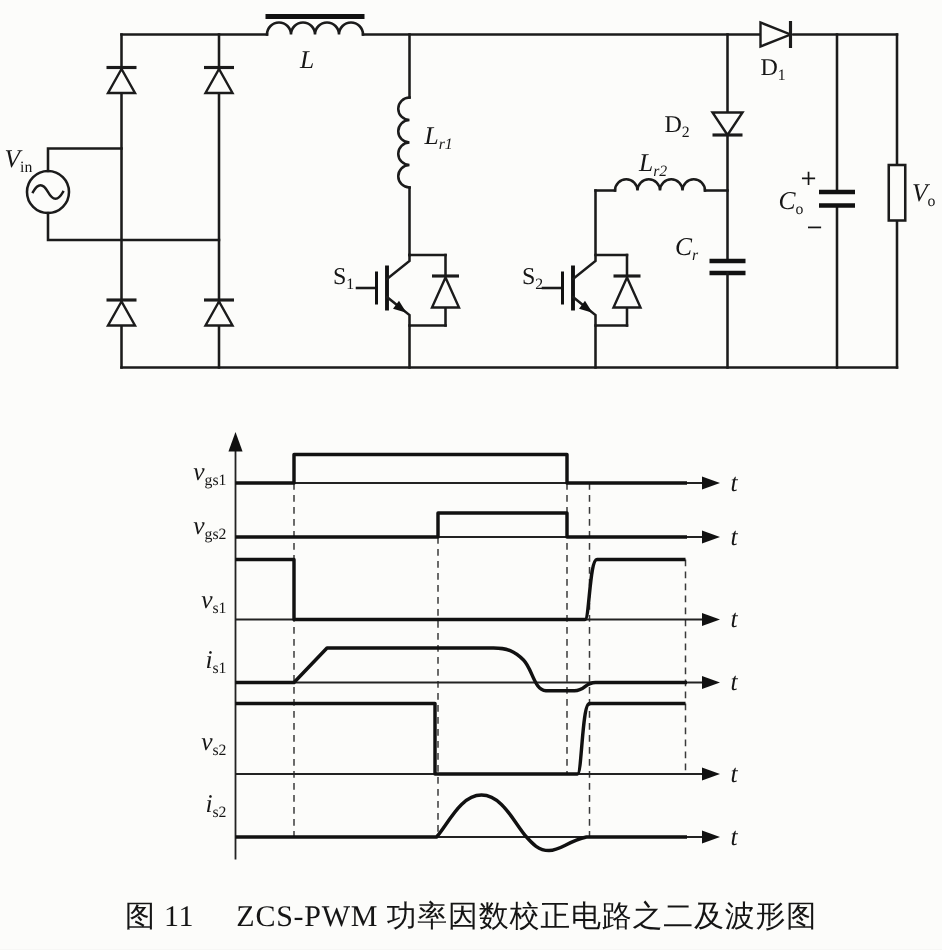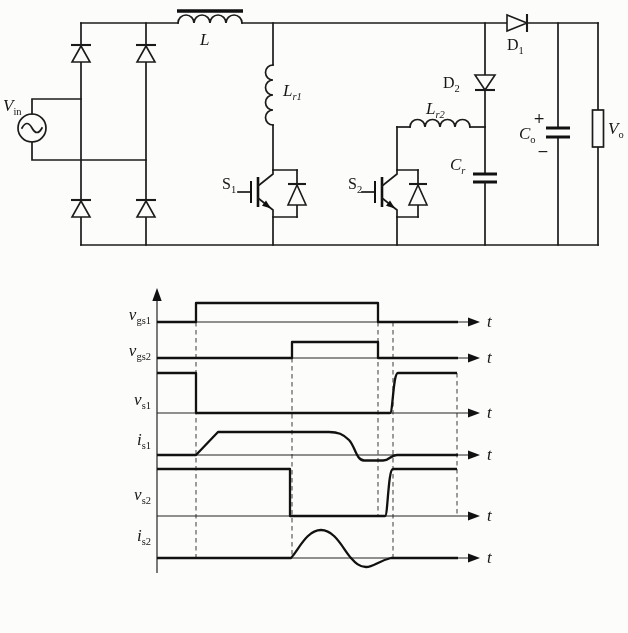--- a/index.html
+++ b/index.html
@@ -223,14 +223,17 @@
     <g>
       <path class="ax" d="M157,558 H470"></path>
       <path class="solid" d="M480,558 L468,553.6 V562.4 Z"></path>
       <path class="wv" d="M157,558 H291 C299,549 307,530 321,530 C335,530 343,549 351,558 C355,562.5 359,567 366,567 C374,567 378,561 391,558 H458"></path>
       <text class="lbl-it" x="151" y="541" text-anchor="end"><tspan>i</tspan><tspan class="sub" dy="3.5">s2</tspan></text>
       <text class="tlab" x="487" y="563">t</text>
     </g>
   </g>
 </svg>
 
-
+<div class="caption">
+  <span class="prefix">图 11</span><span>ZCS-PWM 功率因数校正电路之二及波形图</span>
 </div>
 
+</div>
+
 </body></html>

